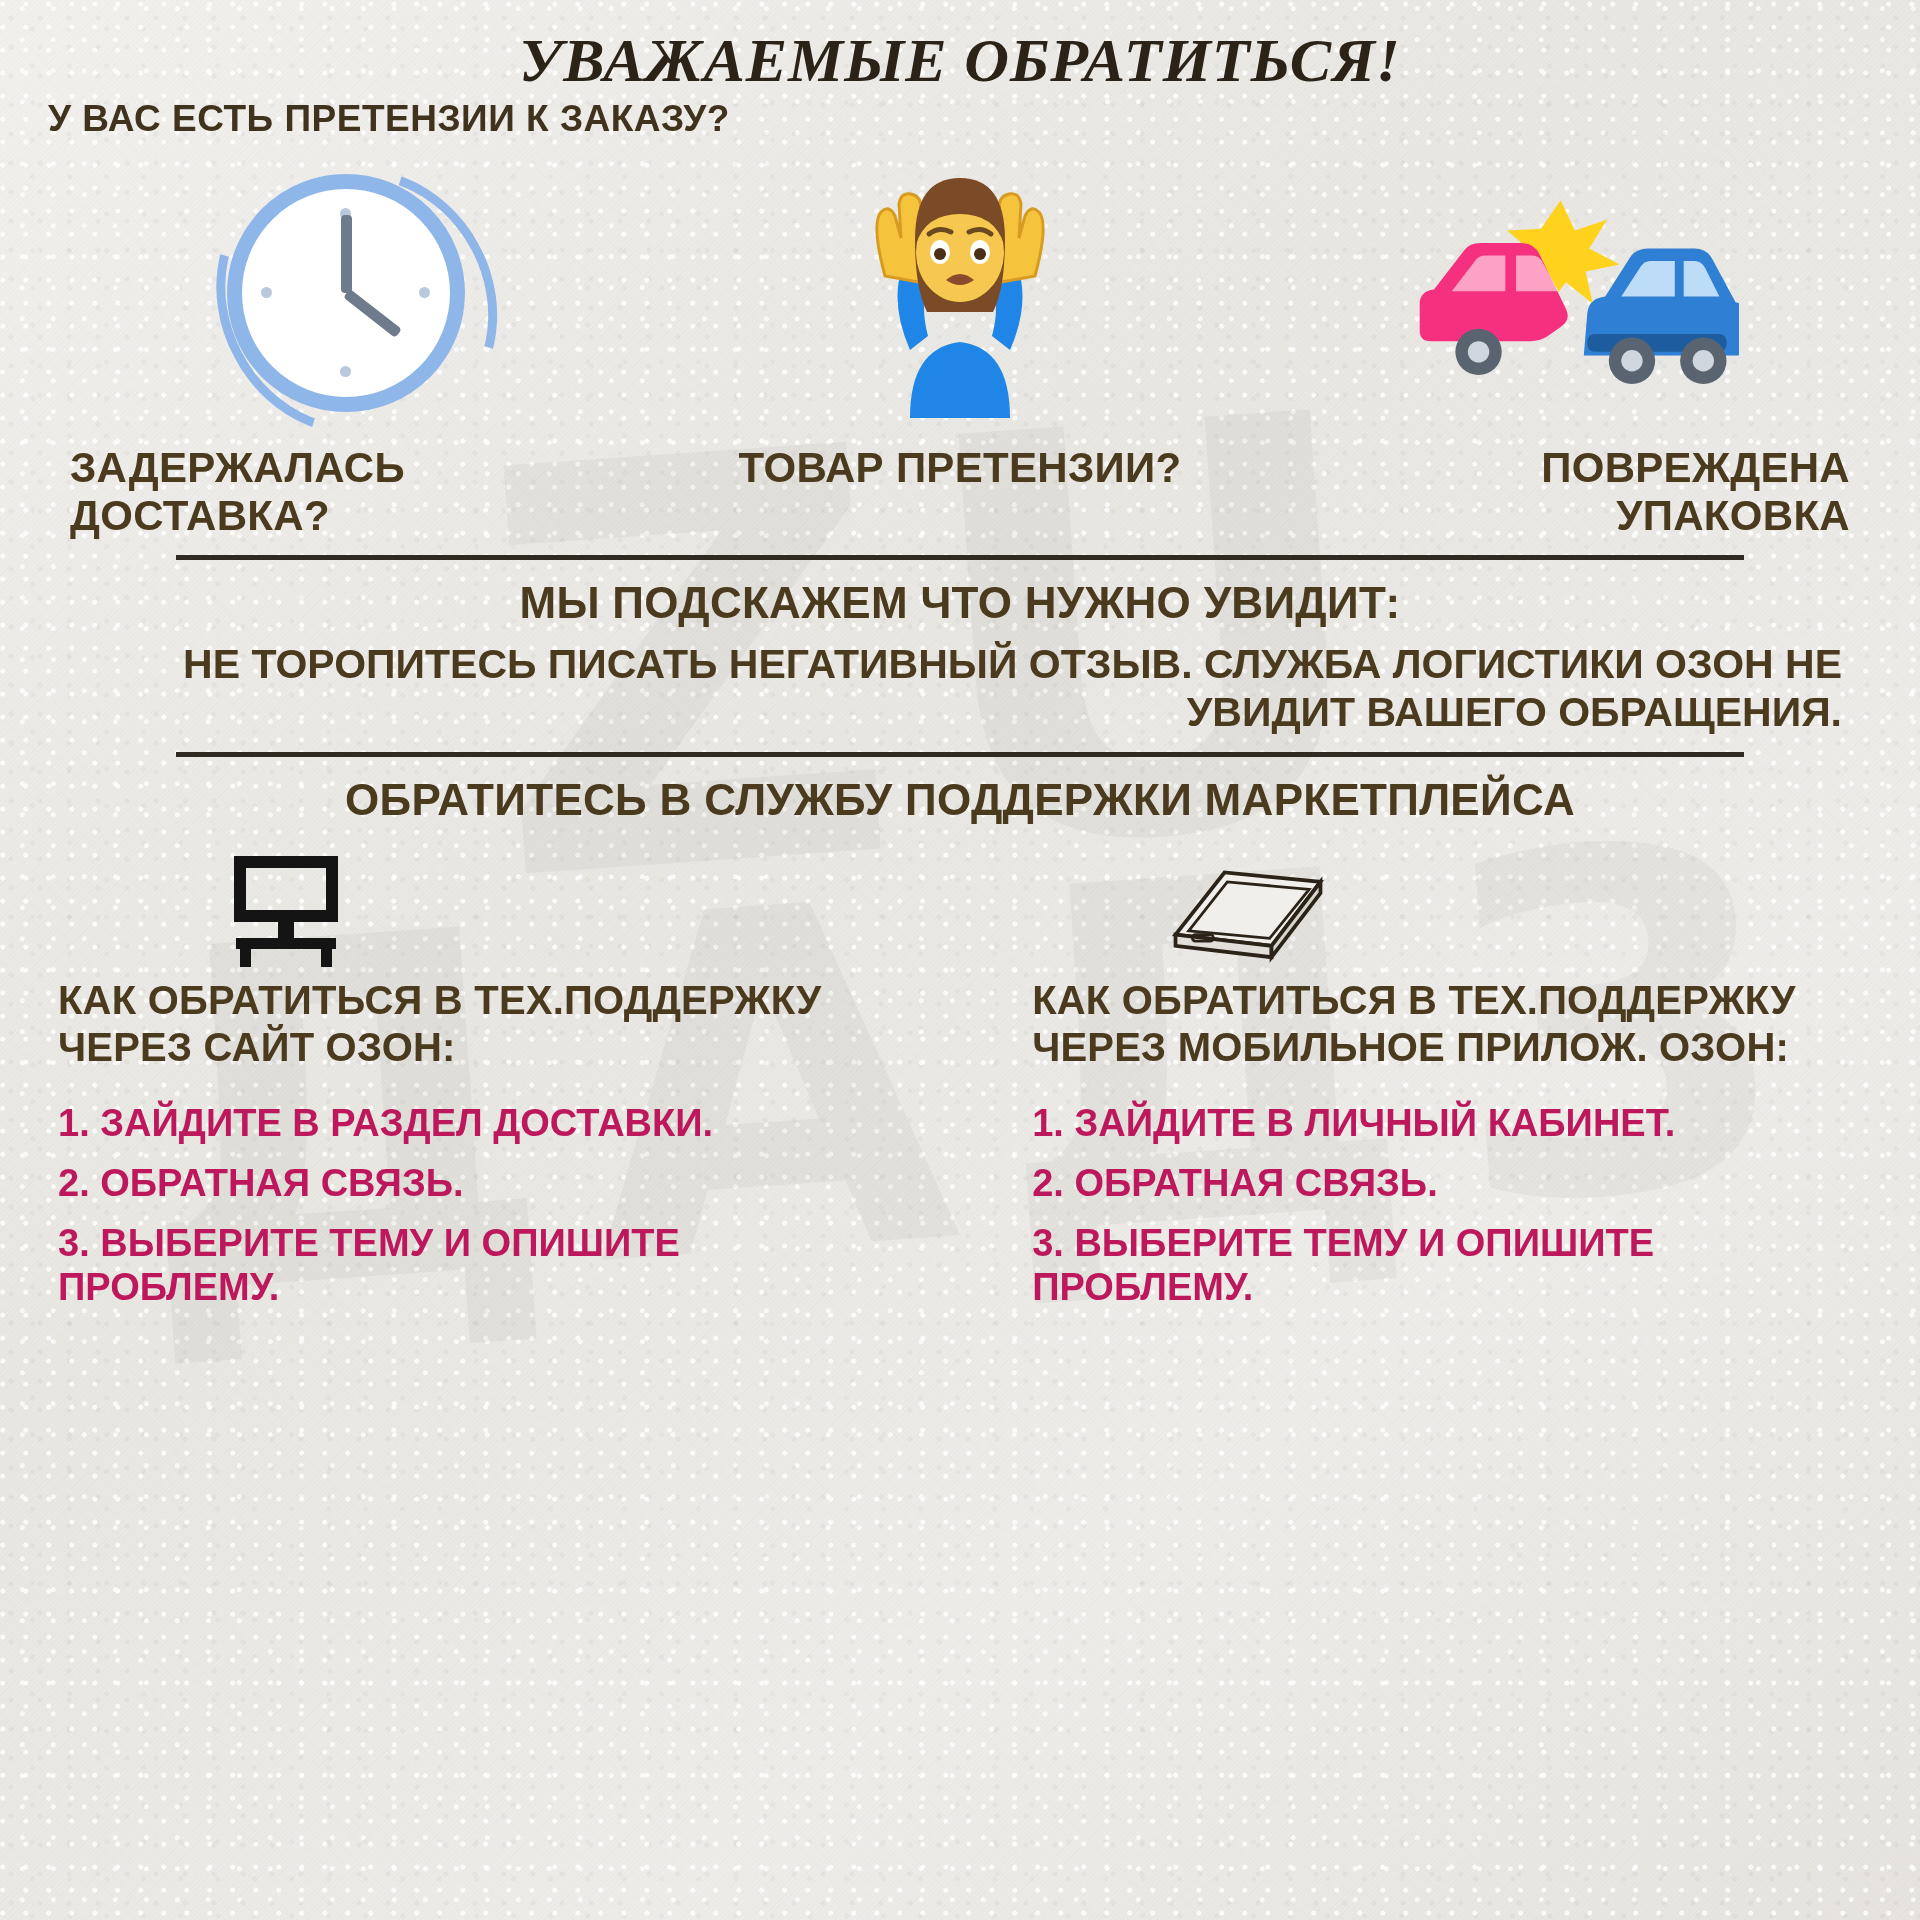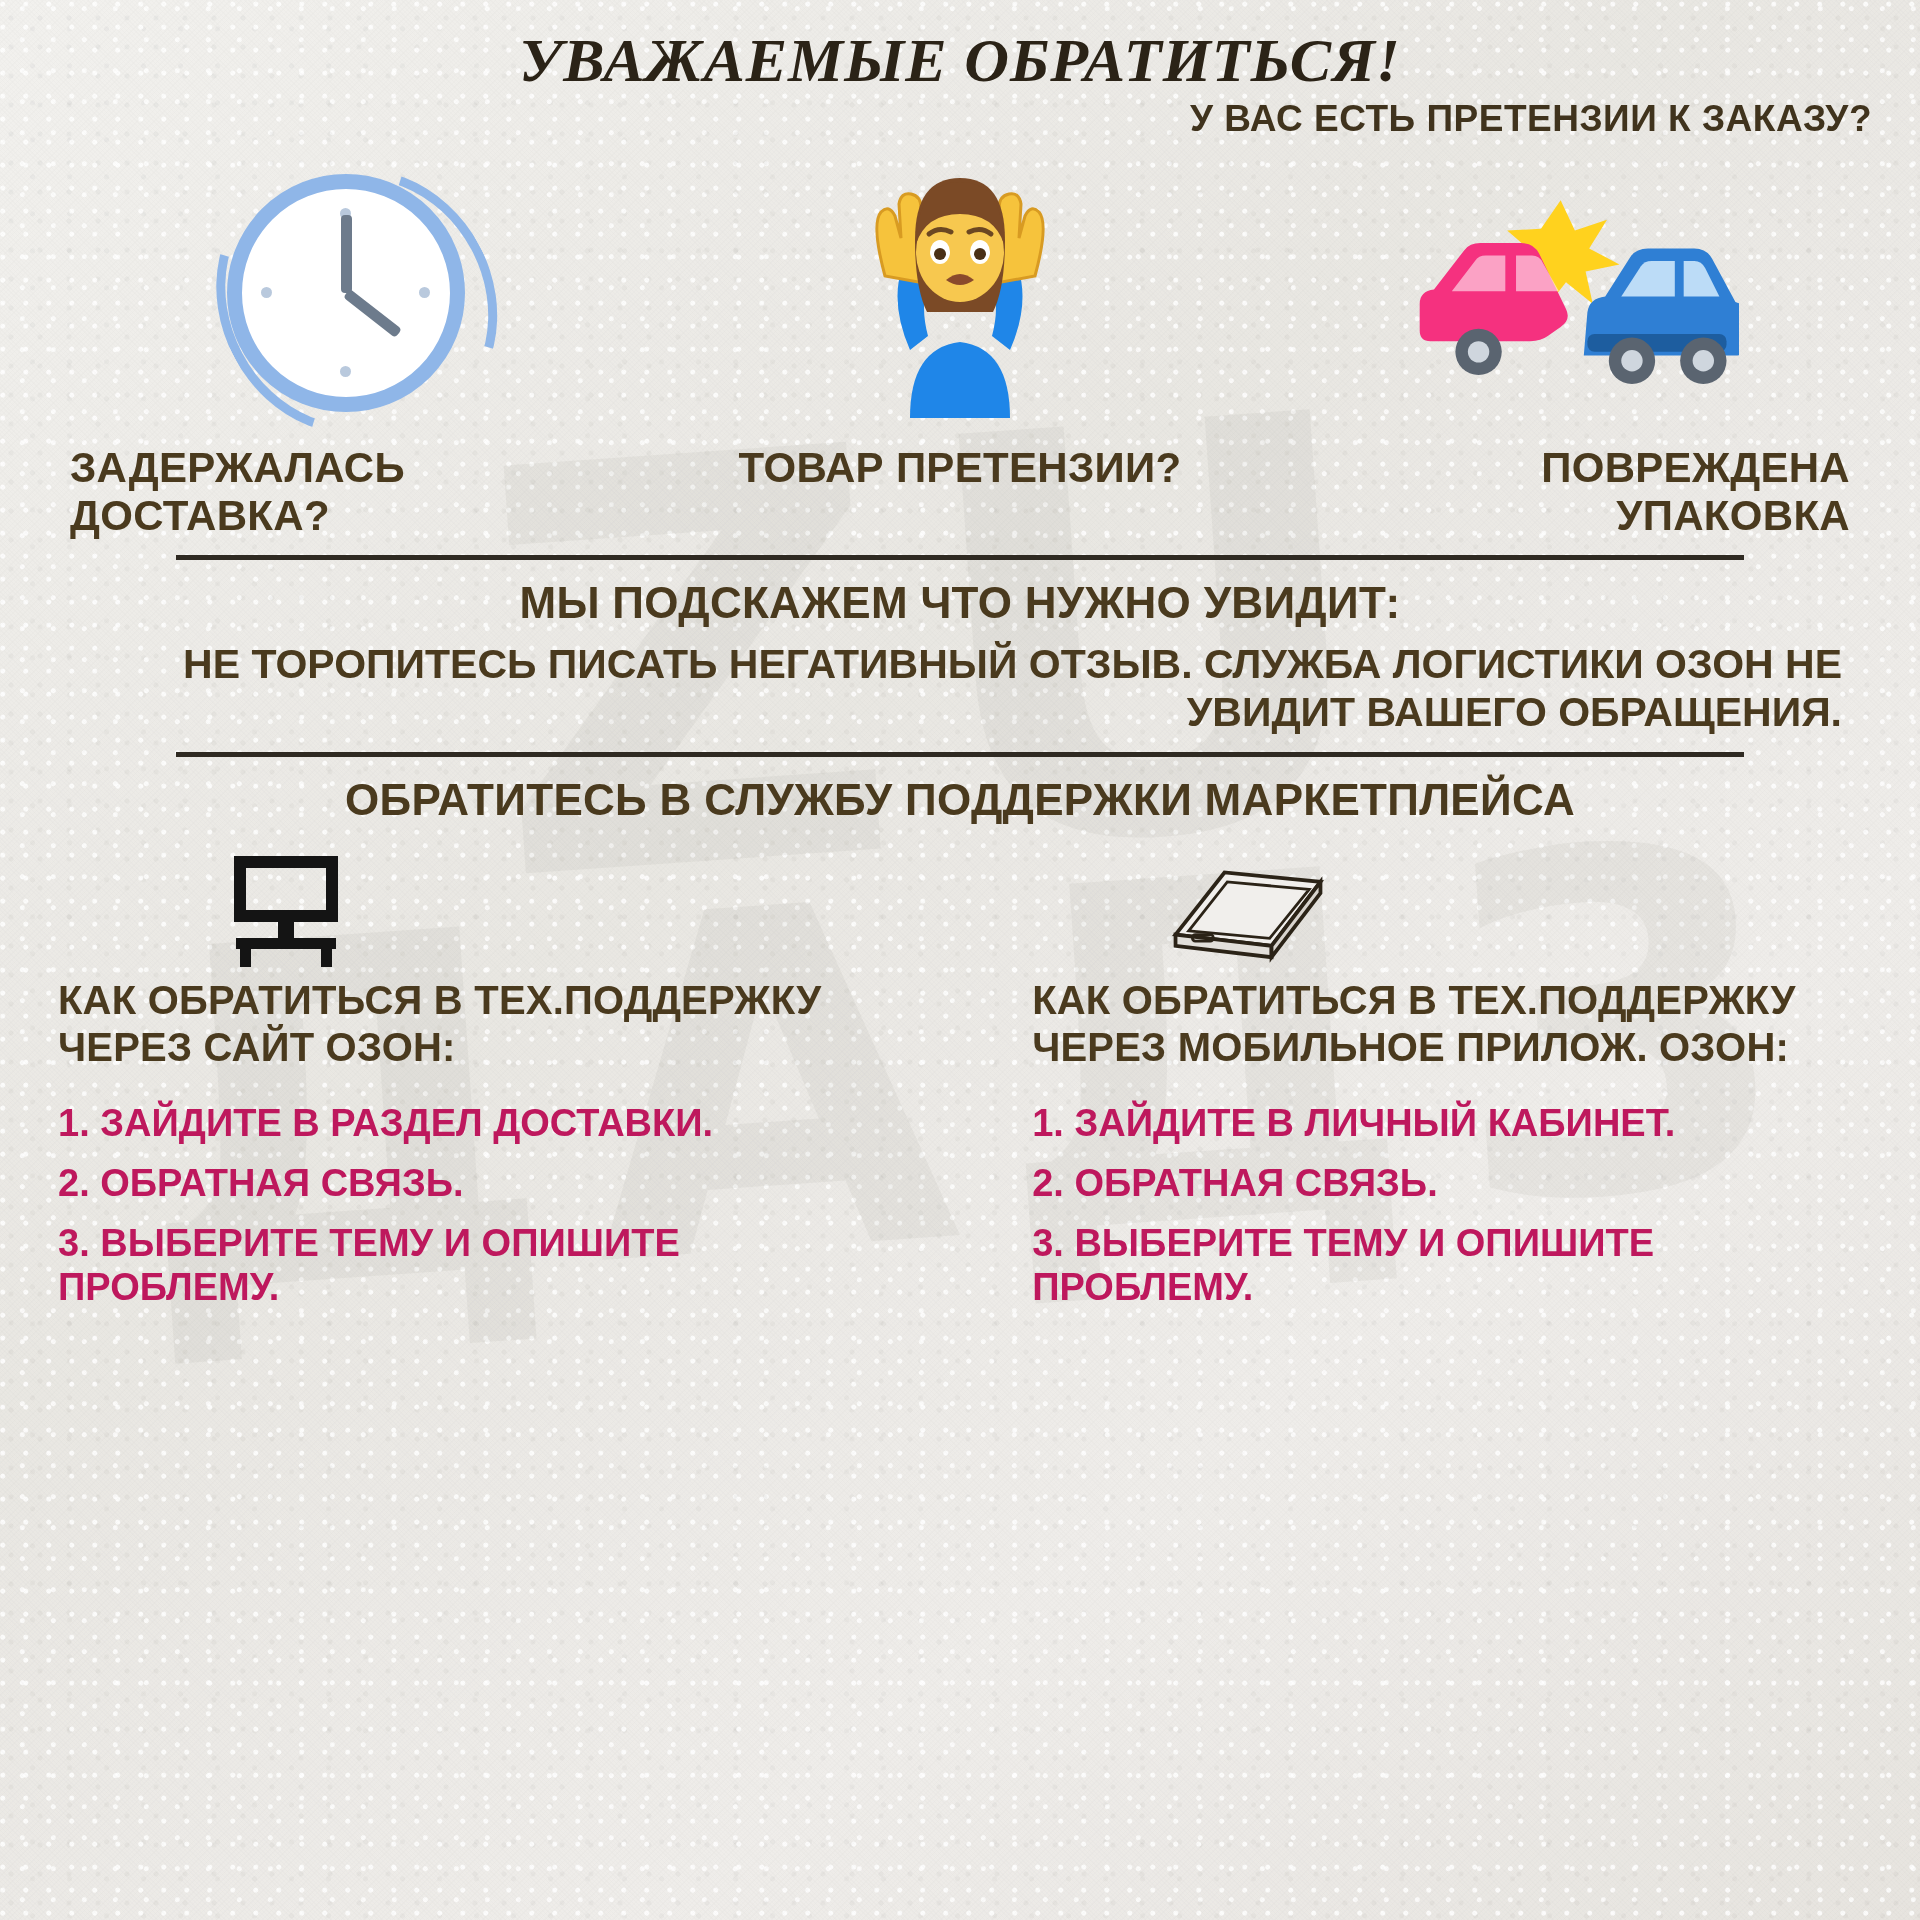--- a/index.html
+++ b/index.html
@@ -76,21 +76,21 @@
     font-family: "Liberation Serif", serif;
     font-weight: bold;
     font-style: italic;
     font-size: 62px;
     letter-spacing: 1px;
     color: #2b2317;
     margin: 6px 0 6px 0;
     line-height: 1.04;
   }
   .subtitle {
-    text-align: right;
+    text-align: left;
     font-size: 37px;
     font-weight: bold;
     letter-spacing: .5px;
     color: #40331d;
     margin-bottom: 28px;
   }
 
   
   .cols {
     display: flex;

